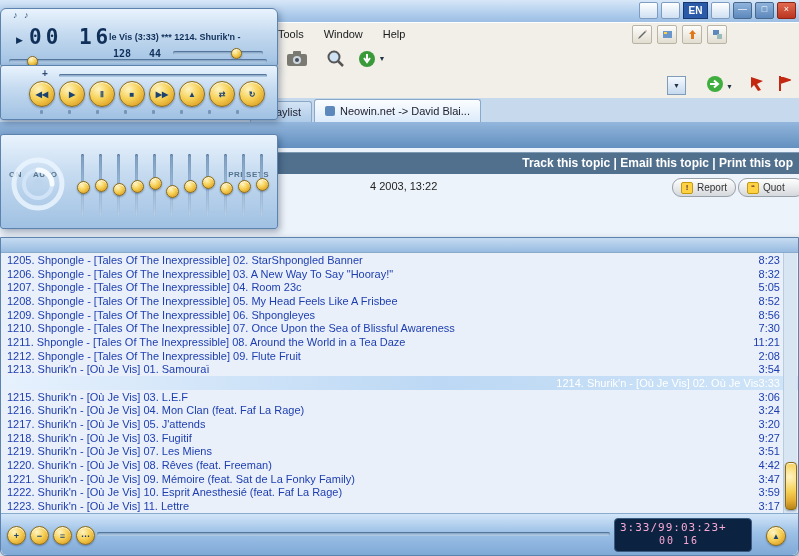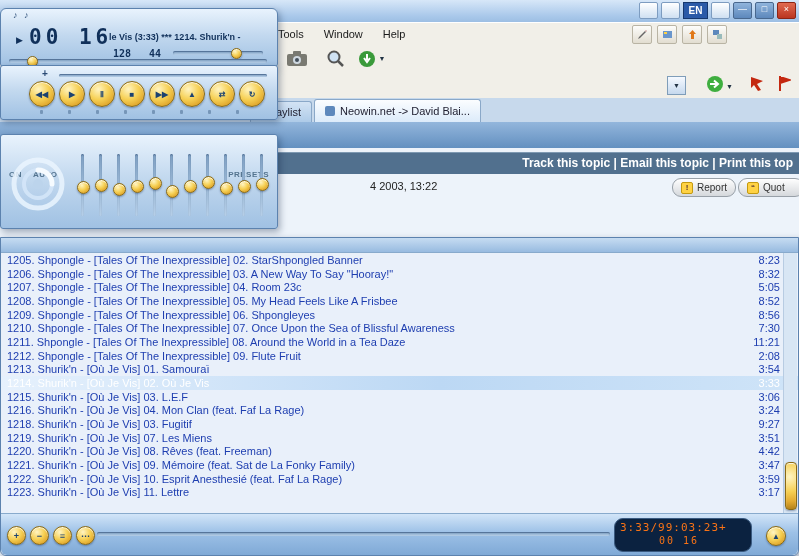--- a/index.html
+++ b/index.html
@@ -103,32 +103,32 @@
   .band .bar{position:absolute;left:4px;top:2px;bottom:2px;width:3px;}
   .band .knob{position:absolute;left:0;width:11px;height:11px;font-size:0;}
   
   .wa-pl{left:0;top:237px;width:797px;height:317px;border-radius:0 0 6px 6px;background:#e9f0fa;}
   .pl-title{position:absolute;left:0;top:0;right:0;height:14px;
     background:linear-gradient(180deg,#c6dcf2,#98bbe0);border-bottom:1px solid #88aacc;}
   .pl-list{position:absolute;left:0;top:15px;right:0;height:260px;overflow:hidden;}
   .pl-row{height:13.68px;display:flex;justify-content:space-between;align-items:center;
     padding:0 18px 0 6px;font-size:11px;color:#1e3eb0;white-space:nowrap;}
   .pl-row .t-label{overflow:hidden;}
-  .pl-row.sel{background:linear-gradient(90deg,#e6f1fd,#bcd8f4 55%,#cfe4f8);color:#ffffff;}
+  .pl-row.sel{background:linear-gradient(90deg,#e6f1fd,#bcd8f4 55%,#cfe4f8);color:#ffffff;justify-content:flex-end;}
   .pl-scroll{position:absolute;right:1px;top:15px;width:13px;height:260px;
     background:#d8e6f4;border-left:1px solid #b8cce2;}
   .pl-thumb{position:absolute;left:1px;bottom:3px;width:10px;height:46px;border-radius:4px;}
   .pl-bottom{position:absolute;left:0;bottom:0;right:0;height:41px;
     background:linear-gradient(180deg,#d2e5f8,#9dc1e7 45%,#7fa9d6);border-top:1px solid #88aacc;
     border-radius:0 0 6px 6px;}
   .pl-btns{position:absolute;left:6px;top:12px;display:flex;gap:4px;}
   .pl-btn{width:17px;height:17px;font-size:9px;}
   .pl-groove{position:absolute;left:96px;right:188px;top:18px;height:4px;}
   .pl-display{position:absolute;right:46px;top:4px;width:136px;height:32px;background:#0b2240;
-    border:1px solid #3a5a80;border-radius:9px;color:#f97316;
+    border:1px solid #3a5a80;border-radius:4px;color:#f9a8d4;
     font-family:"DejaVu Sans Mono",monospace;overflow:hidden;}
   .pl-display .l1{font-size:11px;padding:2px 0 0 5px;letter-spacing:1px;}
   .pl-display .l2{font-size:10px;padding:1px 0 0 44px;letter-spacing:2px;}
   .pl-eject{position:absolute;right:12px;top:12px;width:18px;height:18px;font-size:8px;}
 </style>
 </head>
 <body>
 
 <div id="desktop">
 
@@ -420,20 +420,24 @@
         </div>
         <div class="pl-row">
           <span class="t-label">1215. Shurik'n - [Où Je Vis] 03. L.E.F</span>
           <span class="t-time">3:06</span>
         </div>
         <div class="pl-row">
           <span class="t-label">1216. Shurik'n - [Où Je Vis] 04. Mon Clan (feat. Faf La Rage)</span>
           <span class="t-time">3:24</span>
         </div>
         <div class="pl-row">
+          <span class="t-label">1217. Shurik'n - [Où Je Vis] 05. J'attends</span>
+          <span class="t-time">3:20</span>
+        </div>
+        <div class="pl-row">
           <span class="t-label">1218. Shurik'n - [Où Je Vis] 03. Fugitif</span>
           <span class="t-time">9:27</span>
         </div>
         <div class="pl-row">
           <span class="t-label">1219. Shurik'n - [Où Je Vis] 07. Les Miens</span>
           <span class="t-time">3:51</span>
         </div>
         <div class="pl-row">
           <span class="t-label">1220. Shurik'n - [Où Je Vis] 08. Rêves (feat. Freeman)</span>
           <span class="t-time">4:42</span>

